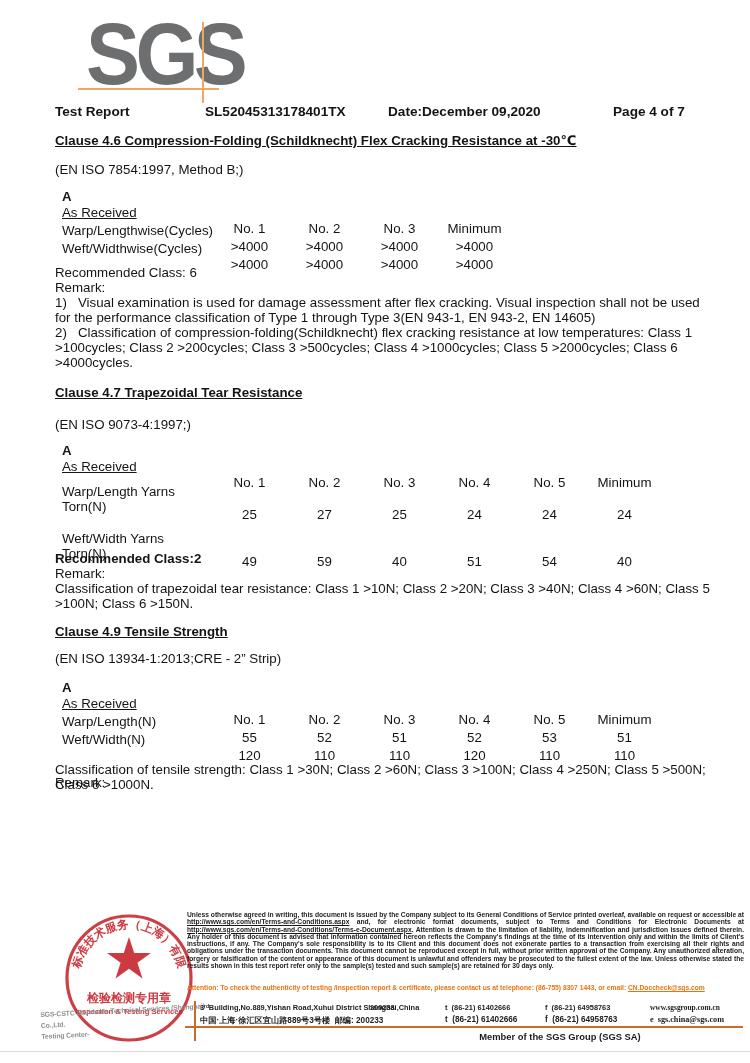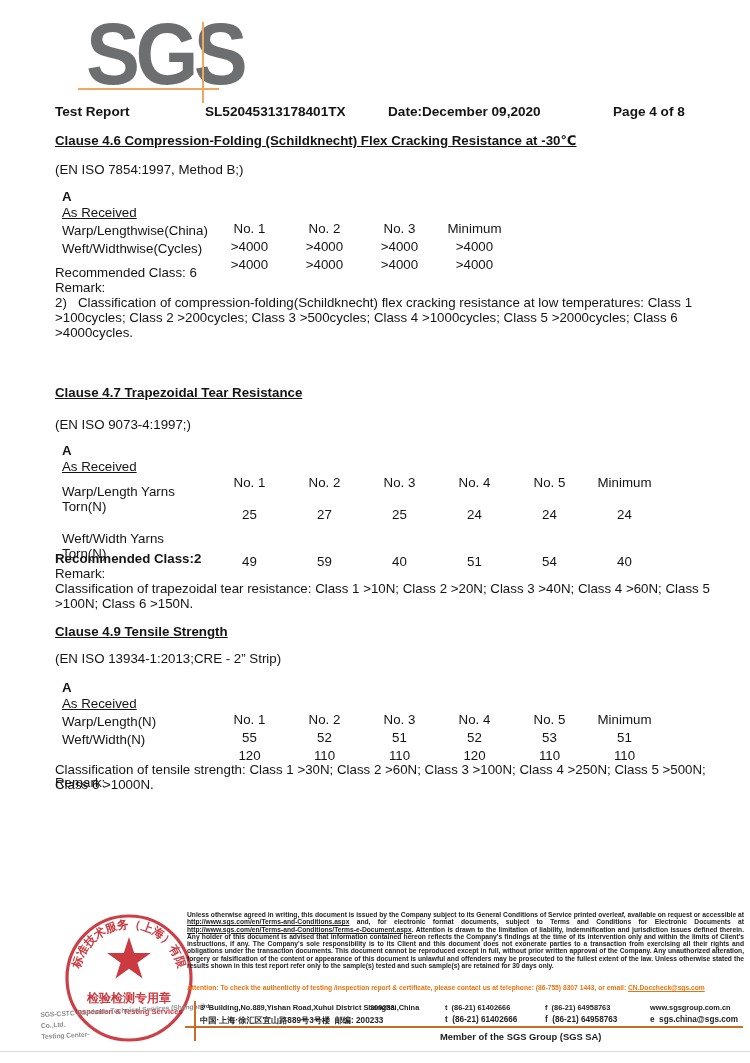--- a/index.html
+++ b/index.html
@@ -34,76 +34,77 @@
              text-align:justify;font-weight:bold;color:#1c1c1c;}
   .fineprint a,.fineprint .lnk{color:#1c1c1c;text-decoration:underline;}
   .attention{left:187px;top:984px;width:557px;font-size:6.7px;line-height:7.3px;
              font-weight:bold;color:#e87311;}
   .addr-row{left:200px;width:545px;height:12px;font-size:7.4px;font-weight:bold;color:#222;}
   .addr-row span{position:absolute;top:0;white-space:nowrap;}
   .a-text{left:0;}
   .a-post{left:170px;}
   .a-tel{left:245px;}
   .a-fax{left:345px;}
-  .a-web{left:450px;}
+  .a-web{left:450px;font-family:Liberation Serif, serif;}
   .cn{font-size:8.2px;}
   .f-vline{left:194px;top:1001px;width:2px;height:40px;background:#c96c28;}
   .f-hline{left:185px;top:1026px;width:558px;height:2px;background:#c96c28;}
-  .member{left:440px;top:1031px;width:240px;text-align:left;font-weight:bold;font-size:9.4px;color:#1c1c1c;}
+  .member{left:440px;top:1031px;width:240px;text-align:center;font-weight:bold;font-size:9.4px;color:#1c1c1c;}
   .page-edge{left:0;top:1051px;width:750px;height:1px;background:#d9d9d9;}
 
   .stamp{left:55px;top:906px;width:150px;height:142px;}
   .stamp-co{left:40px;top:1009px;width:185px;font-size:6.8px;font-weight:bold;color:#8f8f8f;
             line-height:11px;transform:rotate(-3deg);transform-origin:left top;letter-spacing:-.1px;}
 </style>
 </head>
 <body>
 
 <div class="page">
 
   <div class="abs logo-text">SGS</div>
   <div class="abs logo-hline"></div>
   <div class="abs logo-vline"></div>
 
   <div class="abs hdr" style="left:55px;">Test Report</div>
   <div class="abs hdr" style="left:205px;">SL52045313178401TX</div>
   <div class="abs hdr" style="left:388px;">Date:December 09,2020</div>
-  <div class="abs hdr" style="left:613px;">Page 4 of 8</div>
+  <div class="abs hdr" style="left:613px;">Page 4 of 7</div>
 
   <div class="abs sec-title" style="top:133px;">Clause 4.6 Compression-Folding (Schildknecht) Flex Cracking Resistance at -30℃</div>
   <div class="abs method" style="top:162px;text-align:center;">(EN ISO 7854:1997, Method B;)</div>
   <div class="abs sample" style="top:189px;">A</div>
 
   <div class="tbl" style="top:203px;">
     <div class="trow h18">
       <div class="tlbl nw u">As Received</div>
       <div class="tc">No. 1</div>
       <div class="tc">No. 2</div>
       <div class="tc">No. 3</div>
       <div class="tc">Minimum</div>
     </div>
     <div class="trow h18">
-      <div class="tlbl nw">Warp/Lengthwise(China)</div>
+      <div class="tlbl nw">Warp/Lengthwise(Cycles)</div>
       <div class="tc">&gt;4000</div>
       <div class="tc">&gt;4000</div>
       <div class="tc">&gt;4000</div>
       <div class="tc">&gt;4000</div>
     </div>
     <div class="trow h18">
       <div class="tlbl nw">Weft/Widthwise(Cycles)</div>
       <div class="tc">&gt;4000</div>
       <div class="tc">&gt;4000</div>
       <div class="tc">&gt;4000</div>
       <div class="tc">&gt;4000</div>
     </div>
   </div>
 
   <div class="abs para" style="top:265px;">Recommended Class: 6</div>
   <div class="abs para" style="top:280px;">Remark:</div>
   <div class="abs para" style="top:295px;">
+    <div>1)&nbsp;&nbsp;&nbsp;Visual examination is used for damage assessment after flex cracking. Visual inspection shall not be used for the performance classification of Type 1 through Type 3(EN 943-1, EN 943-2, EN 14605)</div>
     <div>2)&nbsp;&nbsp;&nbsp;Classification of compression-folding(Schildknecht) flex cracking resistance at low temperatures: Class 1 &gt;100cycles; Class 2 &gt;200cycles; Class 3 &gt;500cycles; Class 4 &gt;1000cycles; Class 5 &gt;2000cycles; Class 6 &gt;4000cycles.</div>
   </div>
 
   <div class="abs sec-title" style="top:385px;">Clause 4.7 Trapezoidal Tear Resistance</div>
   <div class="abs method" style="top:417px;">(EN ISO 9073-4:1997;)</div>
   <div class="abs sample" style="top:443px;">A</div>
 
   <div class="tbl" style="top:457px;">
     <div class="trow h18">
       <div class="tlbl nw u">As Received</div>

